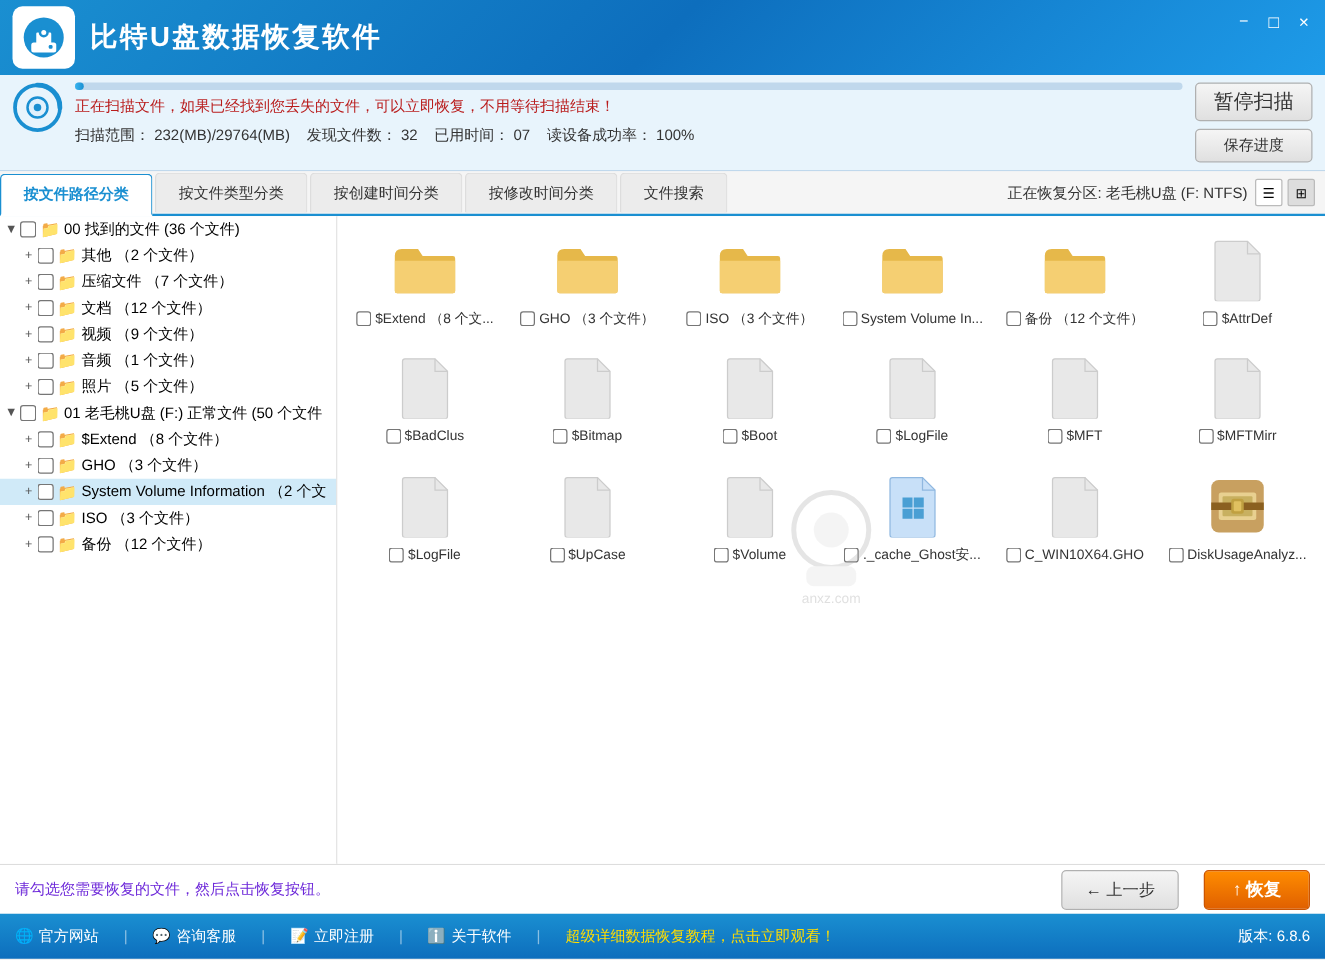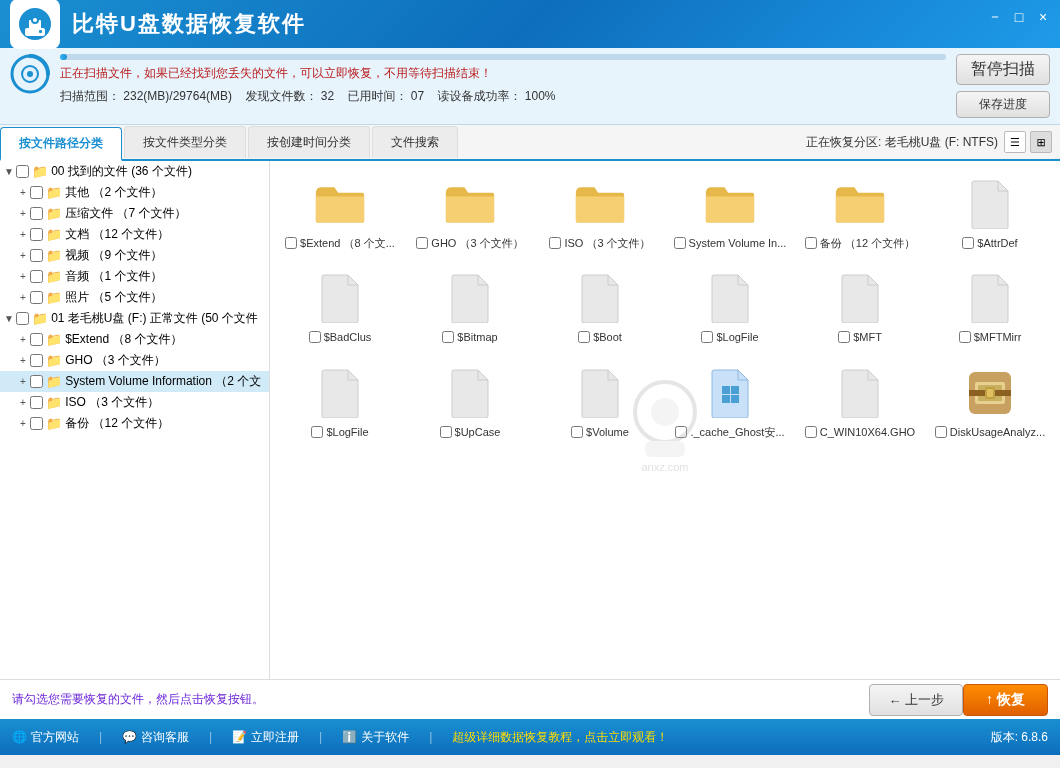--- a/index.html
+++ b/index.html
@@ -1,21 +1,21 @@
 <!DOCTYPE html>
 <html><head>
   <meta charset="utf-8">
   <style>
     * { margin: 0; padding: 0; box-sizing: border-box; }
     body { width: 1060px; height: 768px; font-family: 'Microsoft YaHei', SimHei, sans-serif; font-size: 12px; background: #f0f0f0; overflow: hidden; }
 
     
     .titlebar {
       background: linear-gradient(135deg, #1a8fd1 0%, #0d6ebd 50%, #1e9be8 100%);
-      height: 48px;
+      height: 60px;
       display: flex;
       align-items: center;
       padding: 0 10px;
       position: relative;
     }
     .titlebar-logo {
       width: 50px; height: 50px;
       background: #fff;
       border-radius: 8px;
       display: flex; align-items: center; justify-content: center;
@@ -236,21 +236,21 @@
     .bottom-bar {
       background: #fff;
       border-top: 1px solid #ddd;
       padding: 6px 12px;
       display: flex;
       align-items: center;
       justify-content: space-between;
       height: 40px;
     }
     .bottom-hint { color: #6d28d9; font-size: 12px; }
-    .bottom-actions { display: flex; gap: 0; align-items: center; }
+    .bottom-actions { display: flex; gap: 20px; align-items: center; }
     .btn-back {
       background: linear-gradient(180deg, #f5f5f5 0%, #e0e0e0 100%);
       border: 1px solid #b0b0b0;
       border-radius: 4px;
       padding: 6px 18px;
       font-size: 13px;
       cursor: pointer;
       color: #333;
     }
     .btn-recover {
@@ -371,20 +371,21 @@
   <div class="toolbar-buttons">
     <button class="btn-pause">暂停扫描</button>
     <button class="btn-save">保存进度</button>
   </div>
 </div>
 
 <div class="tabs">
   <div class="tab active">按文件路径分类</div>
   <div class="tab">按文件类型分类</div>
   <div class="tab">按创建时间分类</div>
+  <div class="tab">按修改时间分类</div>
   <div class="tab">文件搜索</div>
   <div class="tab-right">
     <span>正在恢复分区: 老毛桃U盘 (F: NTFS)</span>
     <div class="view-toggle">
       <button class="view-btn">☰</button>
       <button class="view-btn active">⊞</button>
     </div>
   </div>
 </div>
 

